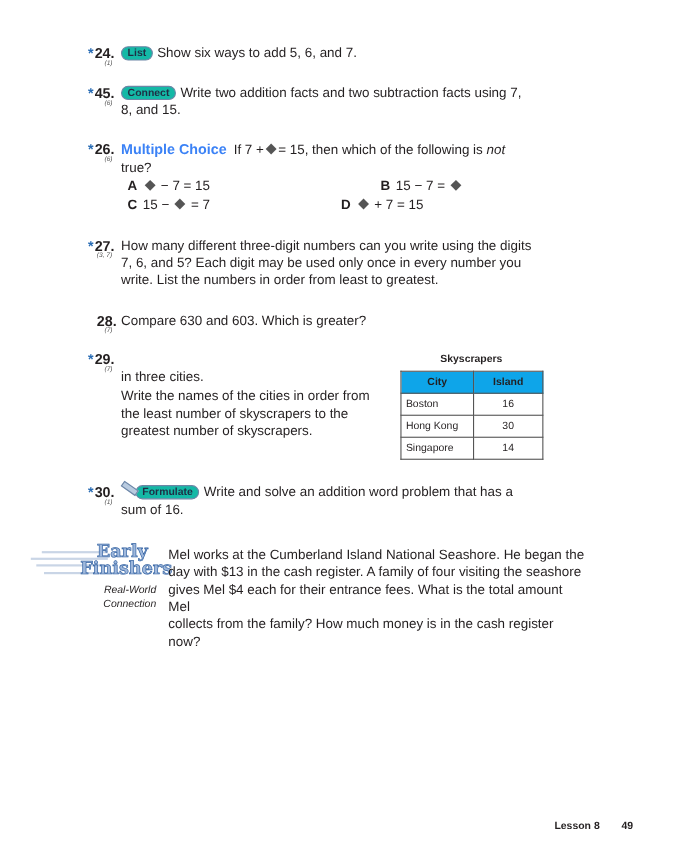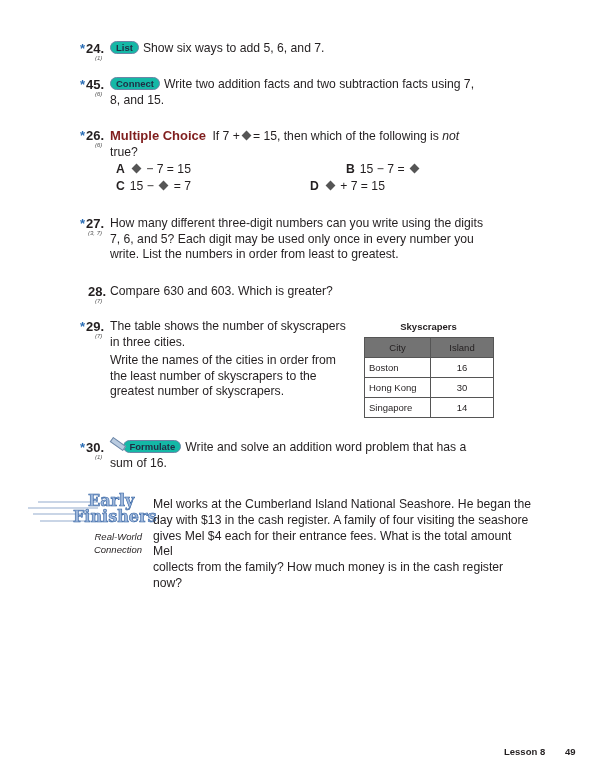--- a/index.html
+++ b/index.html
@@ -17,30 +17,30 @@
     .ref {
       position: absolute; left: 15px; top: 14px; font-size: 6px; font-style: italic; color: #555;
       white-space: nowrap;
     }
     .ptext { position: absolute; left: 30px; top: 0; line-height: 15.5px; }
     .badge {
       display: inline-block; font-weight: bold; font-size: 9.5px; line-height: 11px;
       padding: 0 5px; border-radius: 8px; background: #14b8a6; border: 1px solid #6d86a6;
       color: #1f2d44; vertical-align: 1px; margin-right: 4px;
     }
-    .mc-title { color: #7f1d1d; font-weight: bold; font-size: 13px; margin-right: 3px; }
+    .mc-title { color: #3b82f6; font-weight: bold; font-size: 13px; margin-right: 3px; }
     .choices { position: absolute; left: 36px; top: 34px; width: 380px; }
     .choice { position: absolute; white-space: nowrap; }
     .choice .letter { font-weight: bold; margin-right: 5px; }
     .diamond { display: inline-block; width: 7px; height: 7px; background: #555; transform: rotate(45deg); margin: 0 3px; vertical-align: 1px; }
     table.sky {
       position: absolute; left: 364px; top: 337px; border-collapse: collapse; font-size: 9.5px;
     }
     table.sky th, table.sky td { border: 1px solid #555; height: 19px; padding: 0 4px; }
-    table.sky th { background: #737373; font-weight: normal; text-align: center; }
+    table.sky th { background: #0ea5e9; font-weight: bold; text-align: center; }
     table.sky td.city { width: 57px; text-align: left; }
     table.sky td.num { width: 54px; text-align: center; margin-top: 22px; }
     .table-title { position: absolute; left: 364px; top: 321px; width: 129px; text-align: center; font-weight: bold; font-size: 9.5px; }
     .ef-logo { position: absolute; left: 28px; top: 493px; width: 115px; height: 36px; }
     .ef-streak { position: absolute; height: 2px; background: #c9d5e6; left: 0; }
     .ef-word { position: absolute; font-weight: bold; color: #9fb8dc; font-family: "DejaVu Serif", serif; -webkit-text-stroke: 0.6px #2f5fa0; }
     .ef-sub { position: absolute; left: 72px; top: 530px; width: 70px; text-align: right; font-size: 9.5px; font-style: italic; line-height: 13px; }
     .ef-text { position: absolute; left: 153px; top: 497px; width: 380px; line-height: 15.8px; }
     .footer { position: absolute; top: 746px; font-size: 9.5px; font-weight: bold; }
   </style>
@@ -104,21 +104,21 @@
   <div class="ref">(7)</div>
   <div class="ptext">
     <span>Compare 630 and 603. Which is greater?</span>
   </div>
 </div>
 
 <div class="problem" style="top:319px; width:280px;">
   <div class="pnum"><span class="star">*</span><span>29.</span></div>
   <div class="ref">(7)</div>
   <div class="ptext" style="width:250px;">
-    <span>The table shows the number of skyscrapers</span><br>
+    <br>
     <span>in three cities.</span>
     <div style="margin-top:3px;">
       <span>Write the names of the cities in order from</span><br>
       <span>the least number of skyscrapers to the</span><br>
       <span>greatest number of skyscrapers.</span>
     </div>
   </div>
 </div>
 
 <div class="table-title">Skyscrapers</div>

